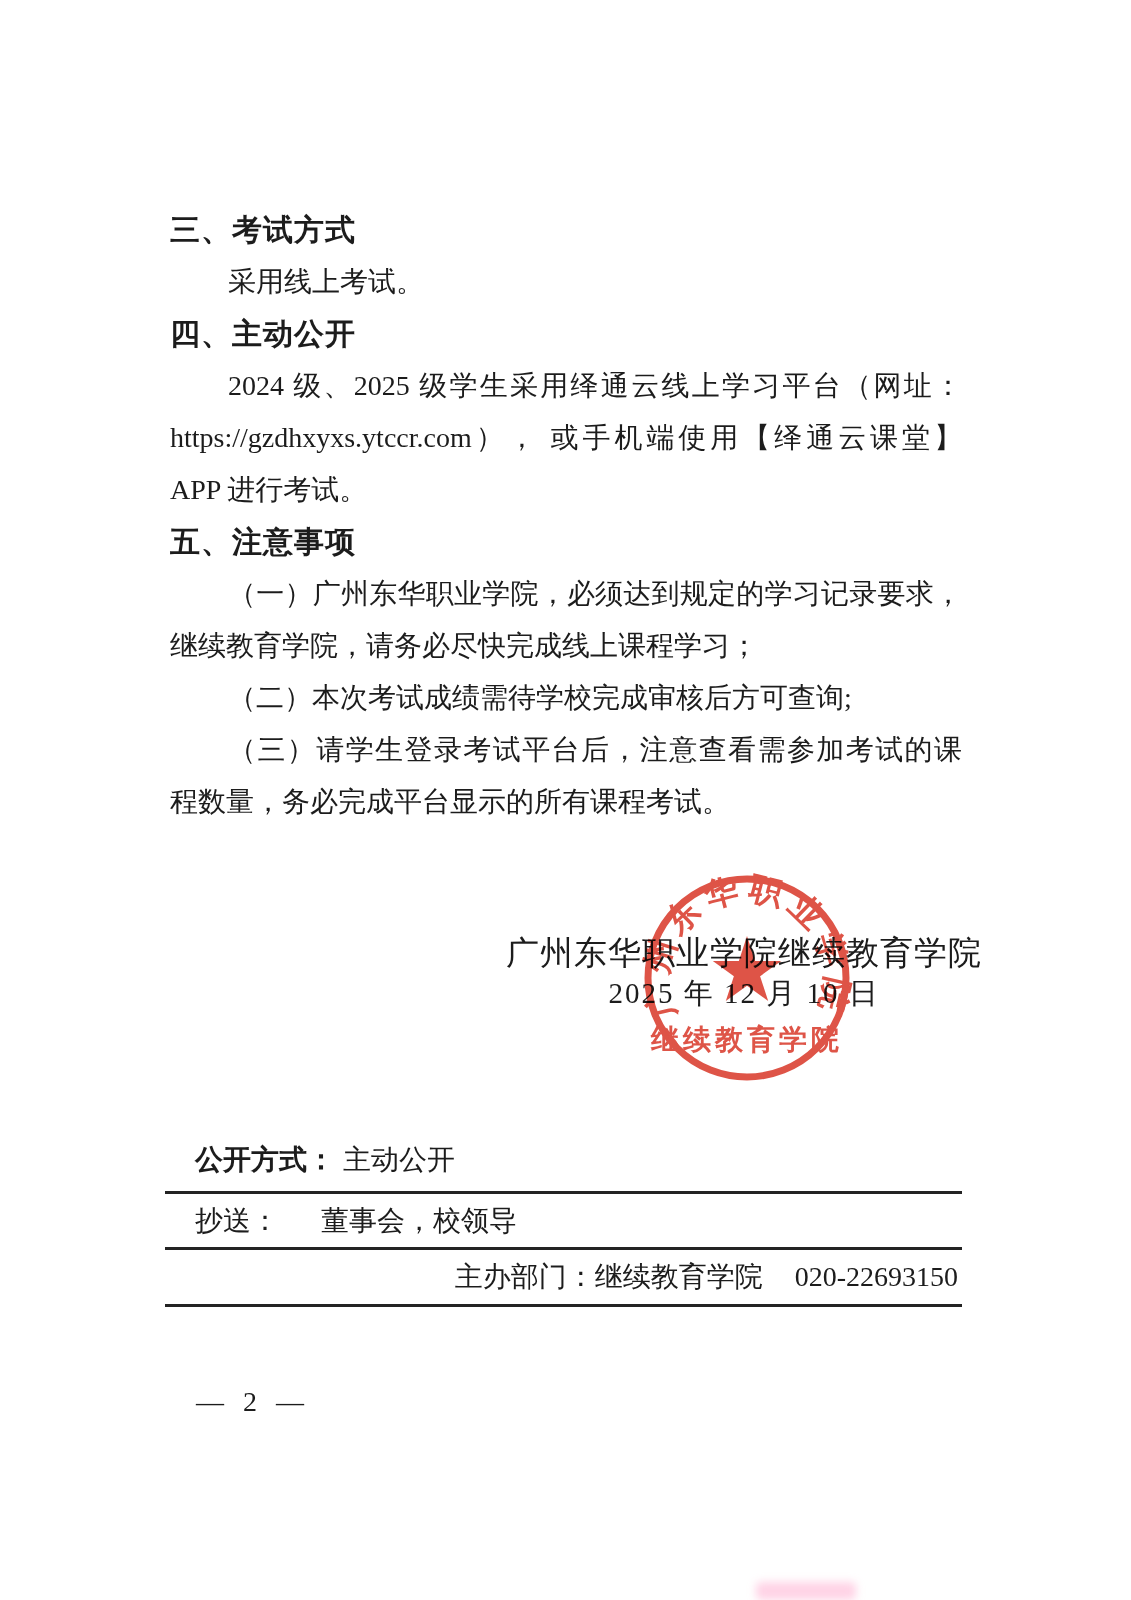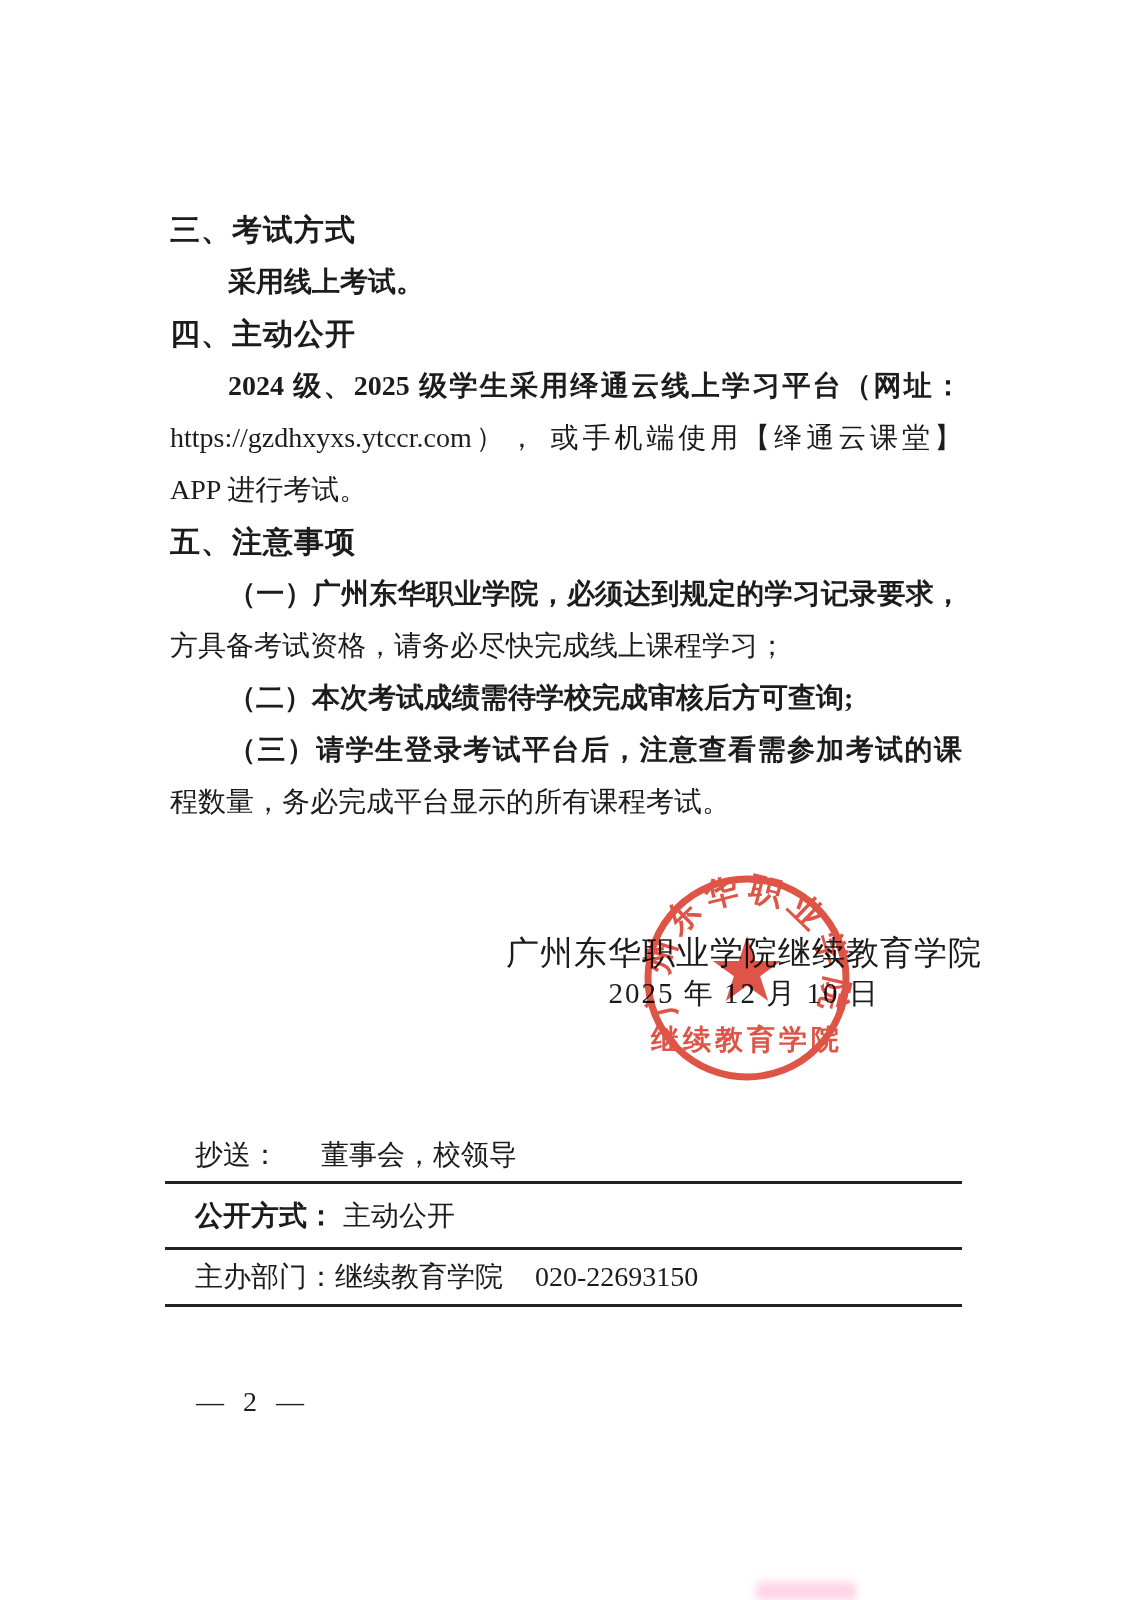--- a/index.html
+++ b/index.html
@@ -23,21 +23,21 @@
     line-height: 52px;
   }
   .line { white-space: nowrap; }
   .h {
     font-family: "Liberation Sans", "DejaVu Sans", sans-serif;
     font-weight: 700;
     font-size: 30px;
     letter-spacing: 1px;
     white-space: nowrap;
   }
-  .ind { text-indent: 58px; font-weight: bold; }
+  .ind { text-indent: 58px; }
   .j {
     white-space: normal;
     text-align: justify;
     text-align-last: justify;
     text-justify: inter-character;
   }
 
   
   .sig-org, .sig-date {
     position: absolute;
@@ -72,21 +72,21 @@
   .f-row {
     display: flex;
     align-items: center;
     border-bottom: 3px solid #232323;
     padding: 0 4px 0 30px;
     box-sizing: border-box;
     white-space: nowrap;
   }
   .f-row.r1 { height: 66px; }
   .f-row.r2 { height: 56px; }
-  .f-row.r3 { height: 57px; }
+  .f-row.r3 { height: 57px; justify-content: flex-end; }
   .f-row.r4 { height: 61px; justify-content: space-between; padding-left: 22px; }
   .f-label-bold {
     font-family: "Liberation Sans", "DejaVu Sans", sans-serif;
     font-weight: 700;
     margin-right: 8px;
   }
   .f-gap-wide { margin-left: 42px; }
   .f-phone { margin-left: 32px; }
 
   
@@ -117,21 +117,21 @@
 
   <div class="doc-body">
     <div class="line h">三、考试方式</div>
     <div class="line ind">采用线上考试。</div>
     <div class="line h">四、主动公开</div>
     <div class="line ind j">2024 级、2025 级学生采用绎通云线上学习平台（网址：</div>
     <div class="line j">https://gzdhxyxs.ytccr.com）， 或手机端使用【绎通云课堂】</div>
     <div class="line">APP 进行考试。</div>
     <div class="line h">五、注意事项</div>
     <div class="line ind j">（一）广州东华职业学院，必须达到规定的学习记录要求，</div>
-    <div class="line">方具备考试资格，请务必尽快完成线上课程学习；</div>
+    <div class="line">继续教育学院，请务必尽快完成线上课程学习；</div>
     <div class="line ind">（二）本次考试成绩需待学校完成审核后方可查询;</div>
     <div class="line ind j">（三）请学生登录考试平台后，注意查看需参加考试的课</div>
     <div class="line">程数量，务必完成平台显示的所有课程考试。</div>
   </div>
 
   <div class="sig-org">广州东华职业学院继续教育学院</div>
   <div class="sig-date">2025 年 12 月 10 日</div>
 
   <div class="stamp">
     <svg width="212" height="212" viewBox="0 0 212 212" xmlns="http://www.w3.org/2000/svg" xmlns:xlink="http://www.w3.org/1999/xlink">
@@ -141,27 +141,27 @@
       <circle cx="106" cy="106" r="99" fill="none" stroke="#d93a2b" stroke-width="7"></circle>
       <path d="M106,64 L127.2,129.1 L71.8,88.9 L140.2,88.9 L84.8,129.1 Z" fill="#d93a2b"></path>
       <text fill="#d93a2b" font-size="33" font-weight="700" letter-spacing="7" font-family="Liberation Serif, DejaVu Serif, serif">
         <textPath href="#sealArc" xlink:href="#sealArc" startOffset="50%" text-anchor="middle">广州东华职业学院</textPath>
       </text>
       <text x="106" y="177" text-anchor="middle" fill="#d93a2b" font-size="28" font-weight="700" letter-spacing="4" font-family="Liberation Serif, DejaVu Serif, serif">继续教育学院</text>
     </svg>
   </div>
 
   <div class="footer-table">
+    <div class="f-row r1">
+      <span class="f-label-bold">公开方式：</span>
+      <span>主动公开</span>
+    </div>
     <div class="f-row r2">
       <span>抄送：</span>
       <span class="f-gap-wide">董事会，校领导</span>
-    </div>
-    <div class="f-row r1">
-      <span class="f-label-bold">公开方式：</span>
-      <span>主动公开</span>
     </div>
     <div class="f-row r3">
       <span>主办部门：</span>
       <span>继续教育学院</span>
       <span class="f-phone">020-22693150</span>
     </div>
   </div>
 
   <div class="page-num">— 2 —</div>
 

